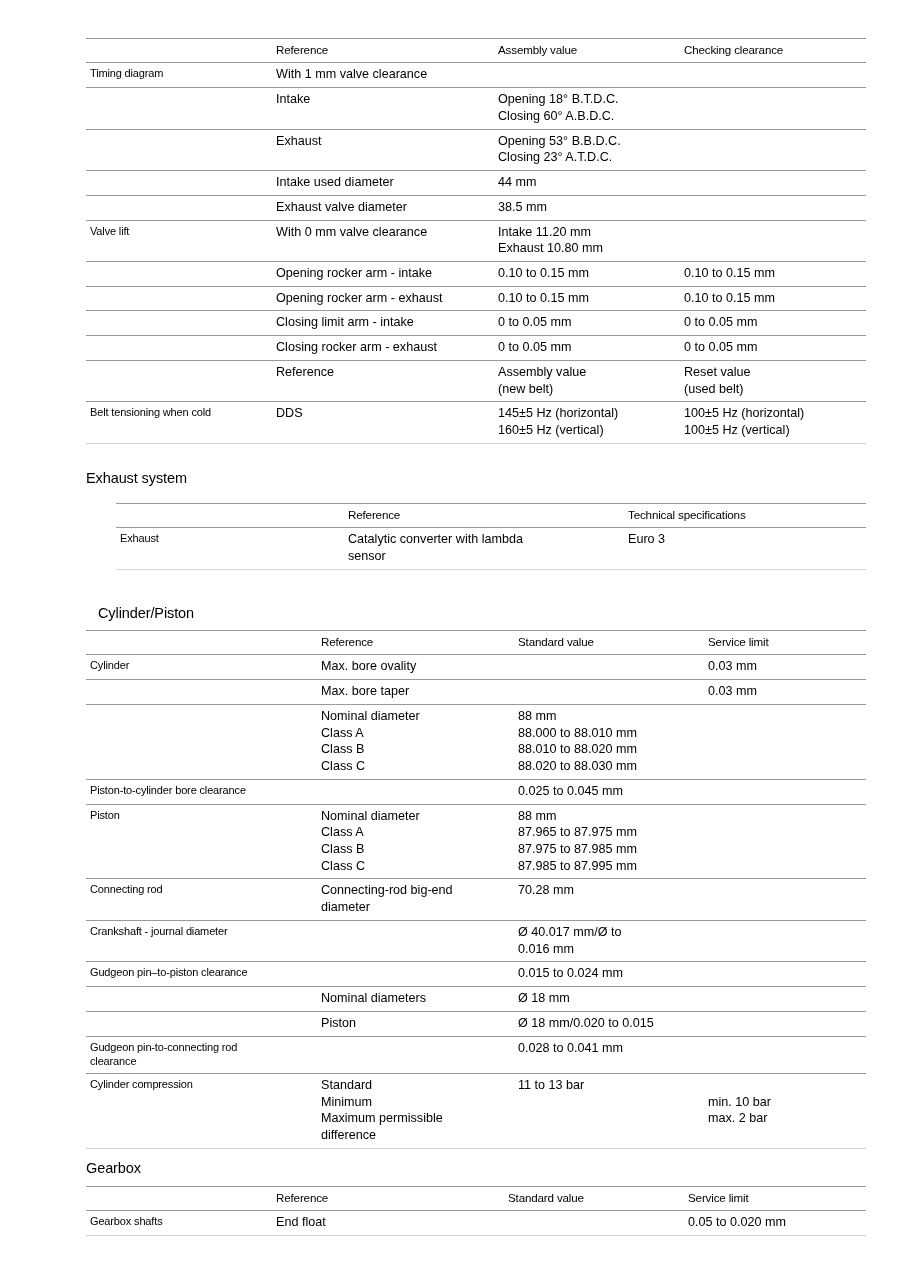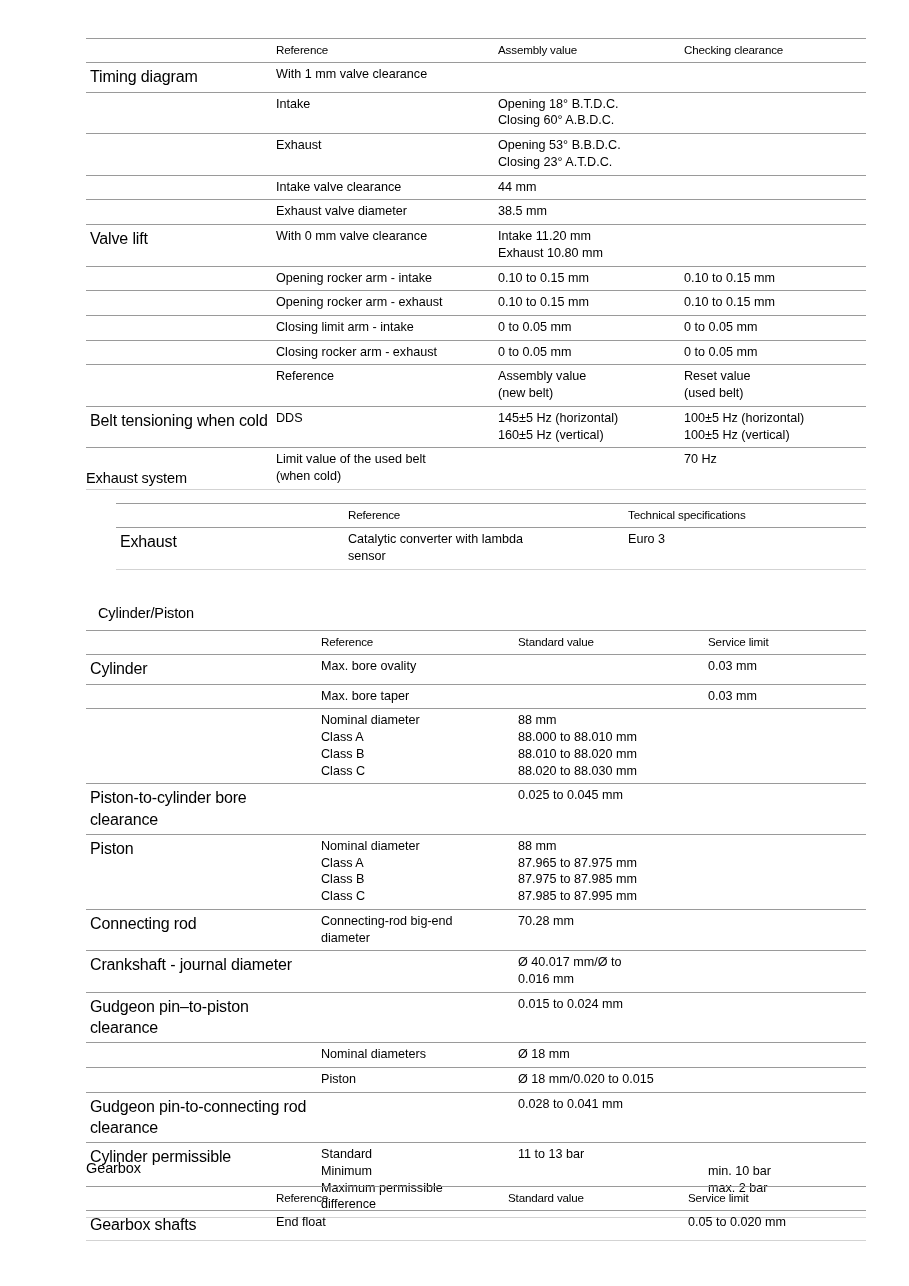--- a/index.html
+++ b/index.html
@@ -53,21 +53,21 @@
   
   table.spec tr.hdr td {
     font-size: 11.6px;
     letter-spacing: -0.15px;
     padding-top: 3px;
     padding-bottom: 5px;
     border-top: 1px solid #9a9a9a;
   }
   
   table.spec td.c0 {
-    font-size: 16px;
+    font-size: 11px;
     letter-spacing: -0.15px;
     padding-left: 4px;
   }
   table.spec tr.hdr td.c0 { letter-spacing: -0.15px; }
 
   
   table.spec tr.subhdr td {
     font-size: 12.6px;
     letter-spacing: 0;
   }
@@ -129,21 +129,21 @@
           </tr>
           <tr>
             <td class="c0"></td>
             <td class="c1">Exhaust</td>
             <td class="c2">Opening 53° B.B.D.C.
 Closing 23° A.T.D.C.</td>
             <td class="c3"></td>
           </tr>
           <tr>
             <td class="c0"></td>
-            <td class="c1">Intake valve clearance</td>
+            <td class="c1">Intake used diameter</td>
             <td class="c2">44 mm</td>
             <td class="c3"></td>
           </tr>
           <tr>
             <td class="c0"></td>
             <td class="c1">Exhaust valve diameter</td>
             <td class="c2">38.5 mm</td>
             <td class="c3"></td>
           </tr>
           <tr>
@@ -185,27 +185,20 @@
             <td class="c3">Reset value
 (used belt)</td>
           </tr>
           <tr>
             <td class="c0">Belt tensioning when cold</td>
             <td class="c1">DDS</td>
             <td class="c2">145±5 Hz (horizontal)
 160±5 Hz (vertical)</td>
             <td class="c3">100±5 Hz (horizontal)
 100±5 Hz (vertical)</td>
-          </tr>
-          <tr>
-            <td class="c0"></td>
-            <td class="c1">Limit value of the used belt
-(when cold)</td>
-            <td class="c2"></td>
-            <td class="c3">70 Hz</td>
           </tr>
           <tr class="closer">
             <td colspan="4"></td>
           </tr>
         </tbody>
       </table>
   </div>
 
   <div class="section-heading" id="head-exhaust">Exhaust system</div>
   <div class="tbl-wrap" id="block-exhaust">
@@ -325,21 +318,21 @@
             <td class="c3"></td>
           </tr>
           <tr>
             <td class="c0">Gudgeon pin-to-connecting rod
 clearance</td>
             <td class="c1"></td>
             <td class="c2">0.028 to 0.041 mm</td>
             <td class="c3"></td>
           </tr>
           <tr>
-            <td class="c0">Cylinder permissible</td>
+            <td class="c0">Cylinder compression</td>
             <td class="c1">Standard
 Minimum
 Maximum permissible
 difference</td>
             <td class="c2">11 to 13 bar</td>
             <td class="c3">
 min. 10 bar
 max. 2 bar</td>
           </tr>
           <tr class="closer">

